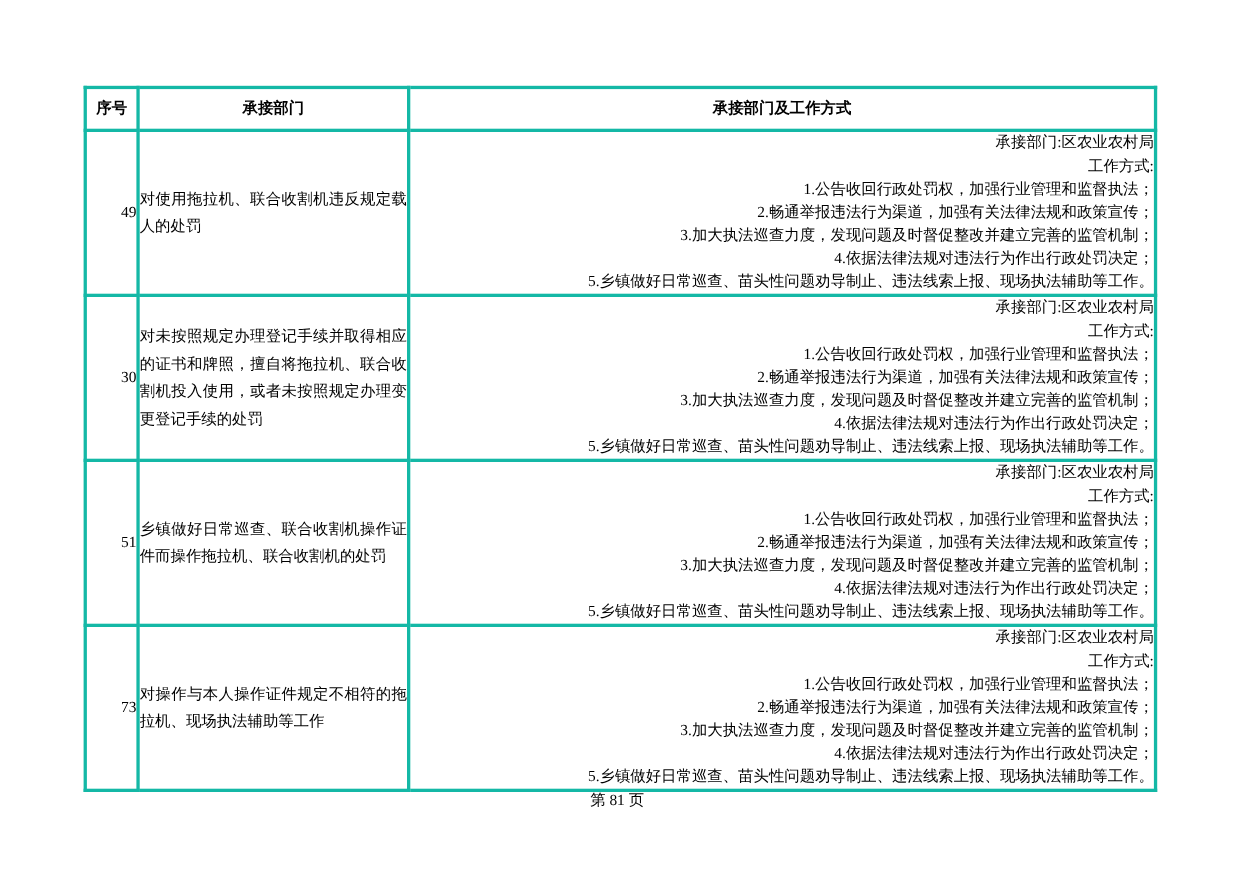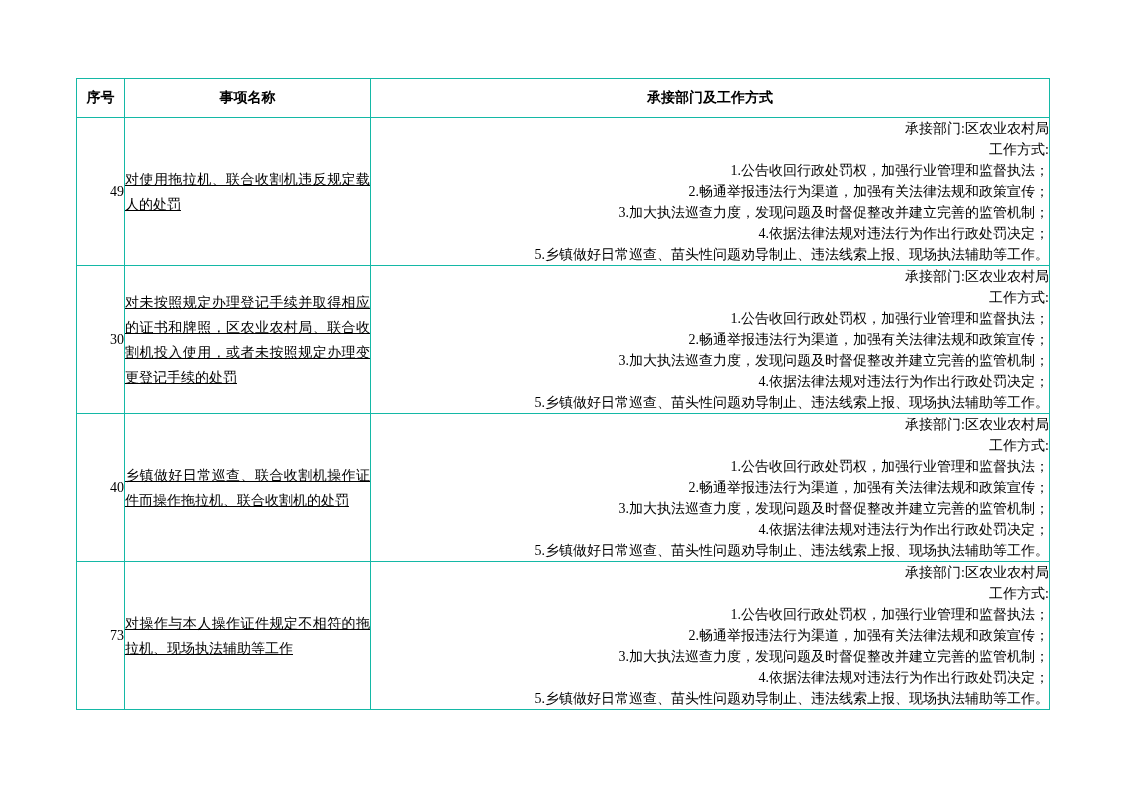--- a/index.html
+++ b/index.html
@@ -24,21 +24,21 @@
   table.items {
     position: absolute;
     left: 76px;
     top: 78px;
     width: 973px;
     border-collapse: collapse;
     table-layout: fixed;
   }
   table.items th,
   table.items td {
-    border: 1px solid #14b8a6;
+    border: 3px solid #14b8a6;
     padding: 0;
     overflow: hidden;
   }
   table.items thead tr {
     height: 39px;
   }
   table.items th {
     font-size: 14px;
     font-weight: bold;
     text-align: center;
@@ -51,21 +51,20 @@
     font-size: 14px;
     text-align: right;
     vertical-align: middle;
   }
   td.cell-name {
     font-size: 14px;
     vertical-align: middle;
     padding: 0 9px 0 11px;
     line-height: 25px;
     text-align: justify;
-    text-decoration: underline;
   }
   td.cell-detail {
     font-size: 14px;
     vertical-align: middle;
     padding: 0 6px;
   }
   td.cell-detail .line {
     line-height: 21px;
     white-space: nowrap;
     text-align: right;
@@ -86,53 +85,53 @@
 
   <table class="items">
     <colgroup>
       <col style="width:48px">
       <col style="width:246px">
       <col style="width:679px">
     </colgroup>
     <thead>
       <tr>
         <th>序号</th>
-        <th>事项名称</th>
+        <th>承接部门</th>
         <th>承接部门及工作方式</th>
       </tr>
     </thead>
     <tbody>
       <tr>
         <td class="cell-no">49</td>
         <td class="cell-name">对使用拖拉机、联合收割机违反规定载人的处罚</td>
         <td class="cell-detail">
           <div class="line">承接部门:区农业农村局</div>
           <div class="line">工作方式:</div>
           <div class="line">1.公告收回行政处罚权，加强行业管理和监督执法；</div>
           <div class="line">2.畅通举报违法行为渠道，加强有关法律法规和政策宣传；</div>
           <div class="line">3.加大执法巡查力度，发现问题及时督促整改并建立完善的监管机制；</div>
           <div class="line">4.依据法律法规对违法行为作出行政处罚决定；</div>
           <div class="line">5.乡镇做好日常巡查、苗头性问题劝导制止、违法线索上报、现场执法辅助等工作。</div>
         </td>
       </tr>
       <tr>
         <td class="cell-no">30</td>
-        <td class="cell-name">对未按照规定办理登记手续并取得相应的证书和牌照，区农业农村局、联合收割机投入使用，或者未按照规定办理变更登记手续的处罚</td>
+        <td class="cell-name">对未按照规定办理登记手续并取得相应的证书和牌照，擅自将拖拉机、联合收割机投入使用，或者未按照规定办理变更登记手续的处罚</td>
         <td class="cell-detail">
           <div class="line">承接部门:区农业农村局</div>
           <div class="line">工作方式:</div>
           <div class="line">1.公告收回行政处罚权，加强行业管理和监督执法；</div>
           <div class="line">2.畅通举报违法行为渠道，加强有关法律法规和政策宣传；</div>
           <div class="line">3.加大执法巡查力度，发现问题及时督促整改并建立完善的监管机制；</div>
           <div class="line">4.依据法律法规对违法行为作出行政处罚决定；</div>
           <div class="line">5.乡镇做好日常巡查、苗头性问题劝导制止、违法线索上报、现场执法辅助等工作。</div>
         </td>
       </tr>
       <tr>
-        <td class="cell-no">40</td>
+        <td class="cell-no">51</td>
         <td class="cell-name">乡镇做好日常巡查、联合收割机操作证件而操作拖拉机、联合收割机的处罚</td>
         <td class="cell-detail">
           <div class="line">承接部门:区农业农村局</div>
           <div class="line">工作方式:</div>
           <div class="line">1.公告收回行政处罚权，加强行业管理和监督执法；</div>
           <div class="line">2.畅通举报违法行为渠道，加强有关法律法规和政策宣传；</div>
           <div class="line">3.加大执法巡查力度，发现问题及时督促整改并建立完善的监管机制；</div>
           <div class="line">4.依据法律法规对违法行为作出行政处罚决定；</div>
           <div class="line">5.乡镇做好日常巡查、苗头性问题劝导制止、违法线索上报、现场执法辅助等工作。</div>
         </td>
@@ -146,14 +145,15 @@
           <div class="line">1.公告收回行政处罚权，加强行业管理和监督执法；</div>
           <div class="line">2.畅通举报违法行为渠道，加强有关法律法规和政策宣传；</div>
           <div class="line">3.加大执法巡查力度，发现问题及时督促整改并建立完善的监管机制；</div>
           <div class="line">4.依据法律法规对违法行为作出行政处罚决定；</div>
           <div class="line">5.乡镇做好日常巡查、苗头性问题劝导制止、违法线索上报、现场执法辅助等工作。</div>
         </td>
       </tr>
     </tbody>
   </table>
 
+  <div class="footer">第 81 页</div>
 
 </div>
 
 </body></html>

